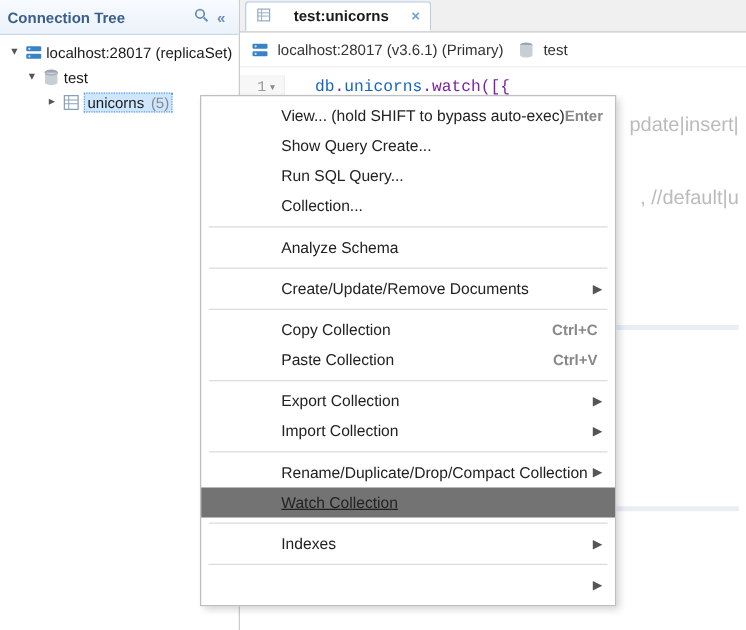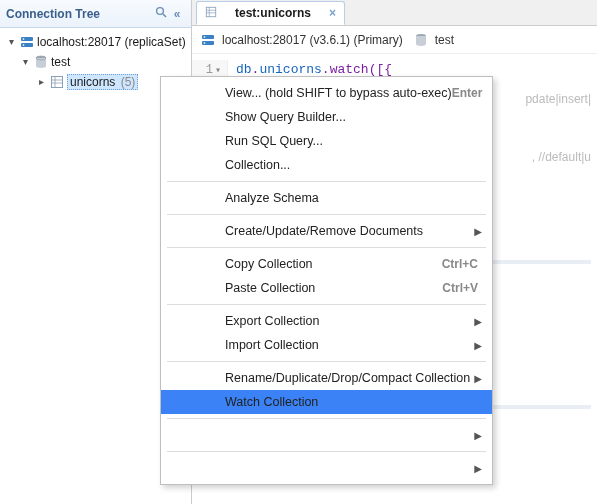--- a/index.html
+++ b/index.html
@@ -97,26 +97,26 @@
   }
   .gutter {
     position:absolute; left:0; top:6px; width:36px;
     text-align:right; padding-right:6px;
     color:#999; font-size:12px;
     background:#f7f7f7;
     border-right:1px solid #eee;
     height:20px; line-height:20px;
   }
   .gutter .fold { color:#888; font-size:10px; margin-left:2px;}
-  .code-line { margin-left:44px; height:20px; line-height:20px; white-space:nowrap; }
+  .code-line { margin-left:60px; height:20px; line-height:20px; white-space:nowrap; }
   .tok-db { color:#1565c0; }
   .tok-coll { color:#1565c0; }
   .tok-fn { color:#7b1fa2; }
   .tok-punc { color:#7b1fa2; }
-  .ghost { color:#bbb; font-family:"Segoe UI",Tahoma,sans-serif; font-size:12px; }
+  .ghost { color:#bbb; font-family:"Segoe UI",Tahoma,sans-serif; font-size:16px; }
   .ghost-row { position:absolute; right:6px; }
   .gr1 { top: 92px; }
   .gr2 { top: 150px; }
   .hr-faint { position:absolute; left:202px; right:6px; height:4px; background:#e9eef5; }
   .hrA { top:260px; }
   .hrB { top:405px; }
 
   
   .ctxmenu {
     position:absolute;
@@ -134,21 +134,21 @@
     height:24px;
     padding: 0 14px 0 16px;
     font-size:12.5px;
     color:#222;
     cursor:default;
     position:relative;
   }
   .mi .lbl { flex:1; white-space:nowrap;margin-left:48px; }
   .mi .accel { color:#888; font-size:12px;font-weight:bold; }
   .mi .sub { color:#555; font-size:10px; position:absolute; right:10px; }
-  .mi.highlight { background:#3b82f6; }
+  .mi.highlight { background:#737373;text-decoration:underline; }
   .msep { height:1px; background:#dcdcdc; margin:4px 6px; }
 
   
   .svg { display:inline-block; }
 </style>
 </head>
 <body>
 
 <div class="sidebar">
   <div class="sidebar-header">
@@ -250,21 +250,21 @@
 <div class="ghost ghost-row gr2">, //default|u</div>
 <div class="hr-faint hrA"></div>
 <div class="hr-faint hrB"></div>
 
 <div class="ctxmenu">
   <div class="mi">
     <span class="lbl">View... (hold SHIFT to bypass auto-exec)</span>
     <span class="accel">Enter</span>
   </div>
   <div class="mi">
-    <span class="lbl">Show Query Builder...</span>
+    <span class="lbl">Show Query Create...</span>
   </div>
   <div class="mi">
     <span class="lbl">Run SQL Query...</span>
   </div>
   <div class="mi">
     <span class="lbl">Collection...</span>
   </div>
   <div class="msep"></div>
   <div class="mi">
     <span class="lbl">Analyze Schema</span>
@@ -295,19 +295,20 @@
   <div class="msep"></div>
   <div class="mi">
     <span class="lbl">Rename/Duplicate/Drop/Compact Collection</span>
     <span class="sub">▶</span>
   </div>
   <div class="mi highlight">
     <span class="lbl">Watch Collection</span>
   </div>
   <div class="msep"></div>
   <div class="mi">
+    <span class="lbl">Indexes</span>
     <span class="sub">▶</span>
   </div>
   <div class="msep"></div>
   <div class="mi">
     <span class="sub">▶</span>
   </div>
 </div>
 
 </body></html>

